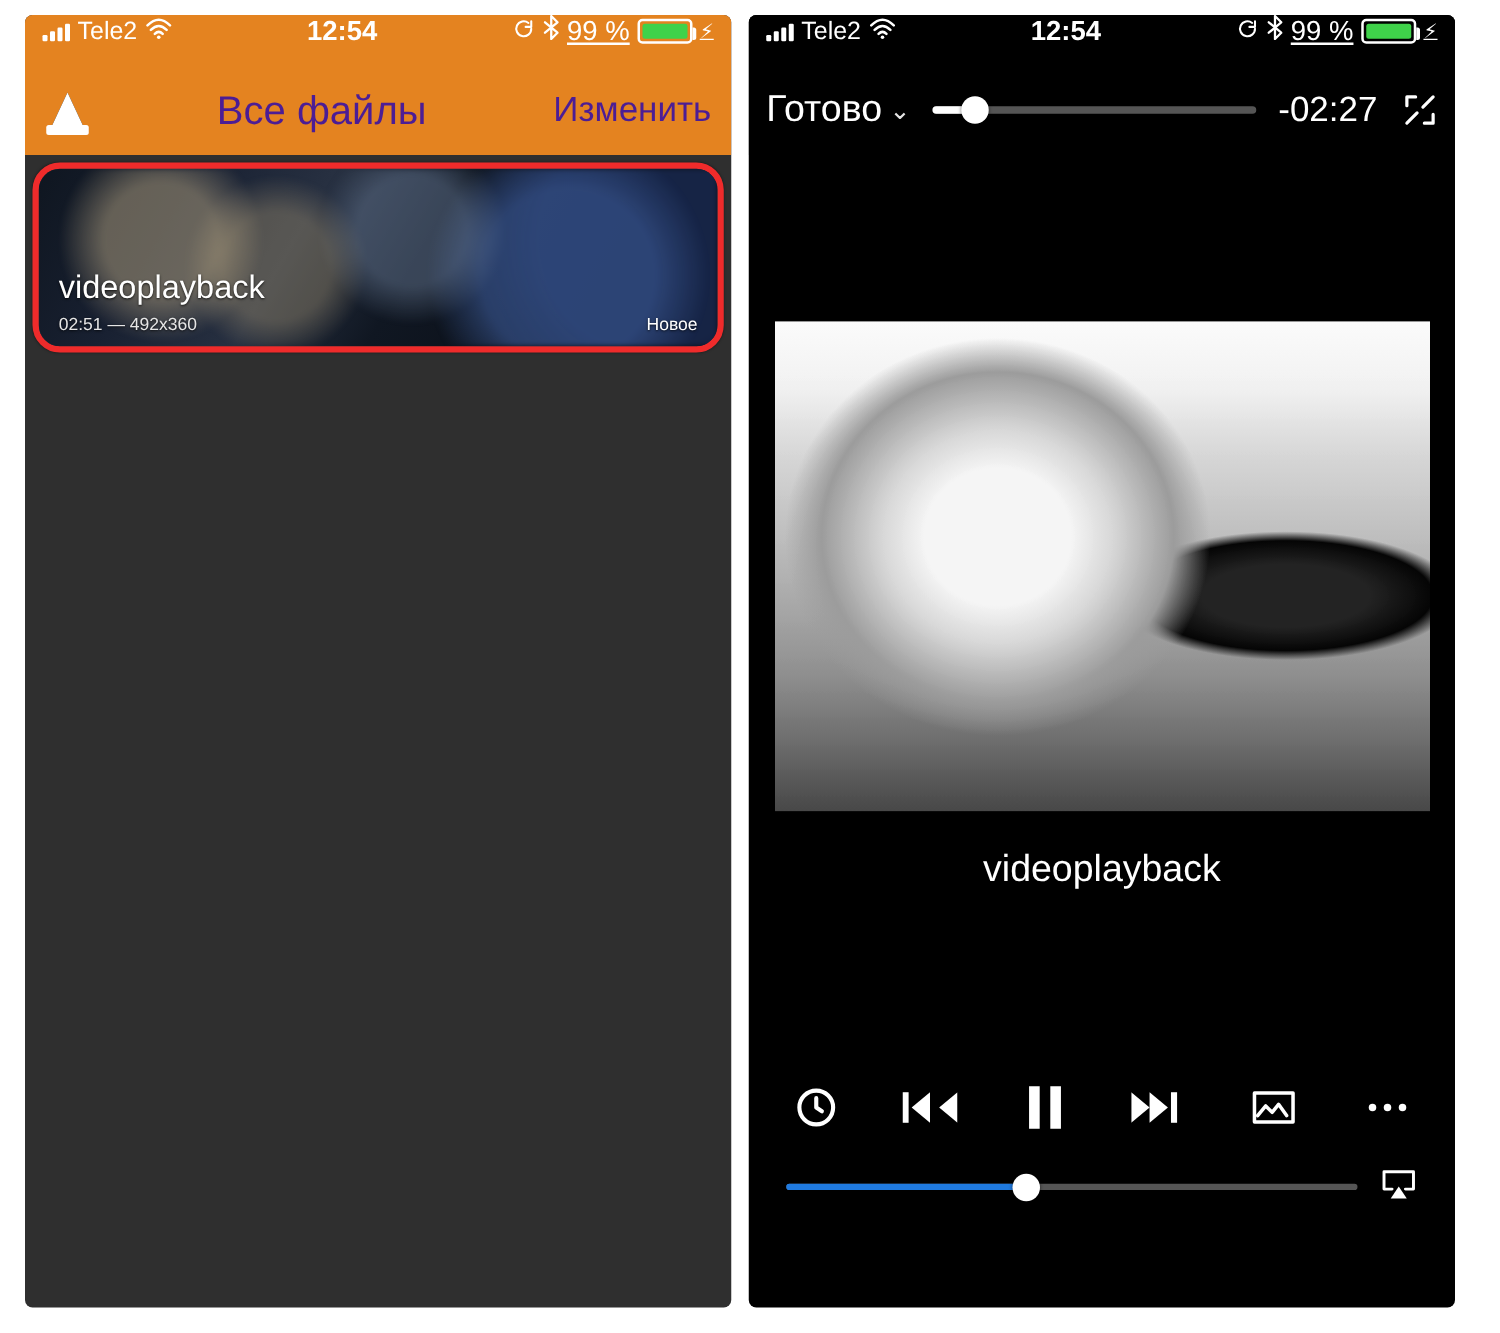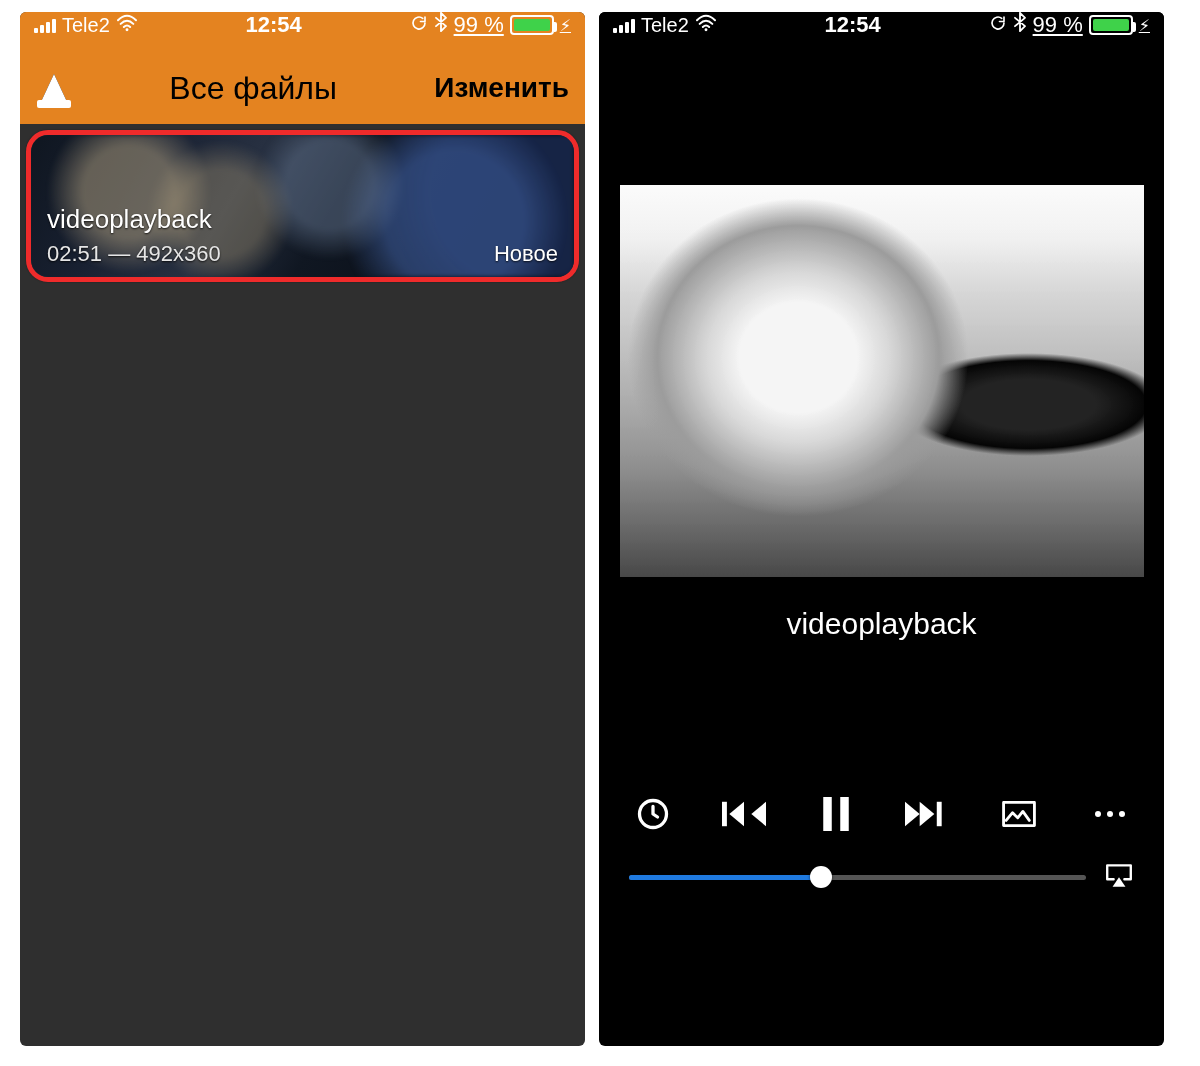--- a/index.html
+++ b/index.html
@@ -64,38 +64,38 @@
   .battery .fill { background:#3fd24a; height:100%; width:100%; border-radius:2px; }
   .bolt { font-size:16px; }
 
   
   .lib-header {
     height: 72px;
     background: #e48320;
     display: flex;
     align-items: center;
     padding: 0 16px;
-    color: #000000;
+    color: #4c1d95;
   }
   .vlc-cone {
     width: 36px; height: 44px; position: relative;
   }
   .vlc-cone::before {
     content:""; position:absolute; left:50%; transform:translateX(-50%);
     bottom:6px; width:0; height:0;
     border-left: 14px solid transparent; border-right:14px solid transparent;
     border-bottom: 30px solid #fff;
     filter: drop-shadow(0 0 0 #000);
   }
   .vlc-cone::after {
     content:""; position:absolute; left:50%; transform:translateX(-50%);
     bottom:2px; width:34px; height:8px; background:#fff; border-radius:2px;
   }
   .lib-title { flex:1; text-align:center; font-size: 32px; font-weight:500; }
-  .lib-edit { font-size: 28px; font-weight:700; }
+  .lib-edit { font-size: 28px; font-weight:400; }
 
   
   .card-wrap {
     padding: 6px;
   }
   .card-highlight {
     border: 5px solid #ef2b2b;
     border-radius: 22px;
     box-shadow: 0 0 2px rgba(0,0,0,.4), inset 0 0 0 2px rgba(255,255,255,.15);
     padding: 0;
@@ -118,21 +118,21 @@
       radial-gradient(circle at 78% 60%, rgba(60,90,150,.6) 0 16%, transparent 26%),
       radial-gradient(circle at 90% 40%, rgba(30,50,100,.6) 0 18%, transparent 30%);
     filter: blur(2px);
   }
   .video-card .overlay {
     position: relative;
     width: 100%;
     padding: 0 16px 10px 16px;
   }
   .video-card .filename { font-size: 26px; font-weight:400; margin-bottom: 6px; text-shadow: 0 1px 2px rgba(0,0,0,.8); }
-  .video-card .meta-row { display:flex; align-items:flex-start; justify-content:space-between; font-size: 22px; text-shadow: 0 1px 2px rgba(0,0,0,.8);}
+  .video-card .meta-row { display:flex; align-items:flex-start; justify-content:space-between; font-size: 14px; text-shadow: 0 1px 2px rgba(0,0,0,.8);}
   .video-card .meta { color: #e6e6e6; }
   .video-card .badge { color: #fff; }
 
   
   .player-top {
     height: 72px;
     background: #000;
     display: flex;
     align-items: center;
     padding: 0 14px;
@@ -314,20 +314,36 @@
             </svg>
         </span>
         <span>99 %</span>
         <span class="battery">
             <span class="fill"></span>
           </span>
         <span class="bolt">⚡︎</span>
       </div>
     </div>
 
+    <div class="player-top">
+      <div class="done-btn">
+        <span>Готово</span>
+        <span class="chev">⌄</span>
+      </div>
+      <div class="seek-bar">
+        <div class="fill" style="width:13%"></div>
+        <div class="thumb" style="left:13%"></div>
+      </div>
+      <div class="time-remaining">-02:27</div>
+      <span class="fullscreen-icon">
+        <svg viewBox="0 0 24 24" width="28" height="28">
+            <path class="icon-stroke" d="M3 9V3h6M21 15v6h-6M14 10l7-7M10 14l-7 7"></path>
+          </svg>
+      </span>
+    </div>
 
     <div class="player-canvas">
       <div class="video-frame">
         <div class="bw-photo"></div>
       </div>
       <div class="player-title">videoplayback</div>
     </div>
 
     <div class="player-bottom">
       <div class="transport">

